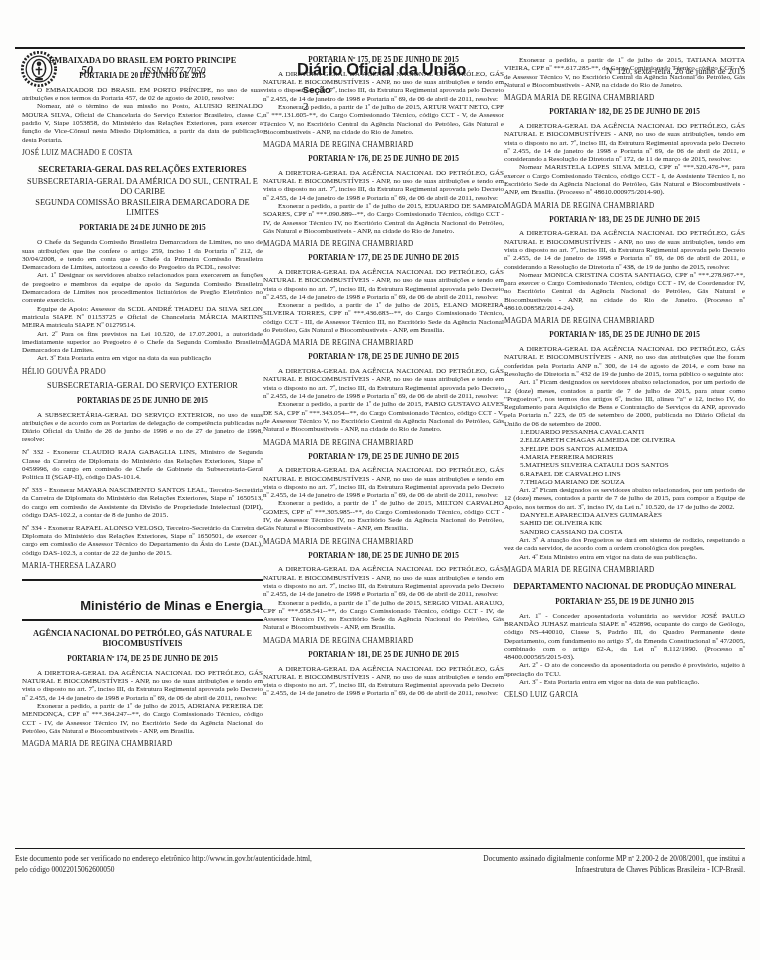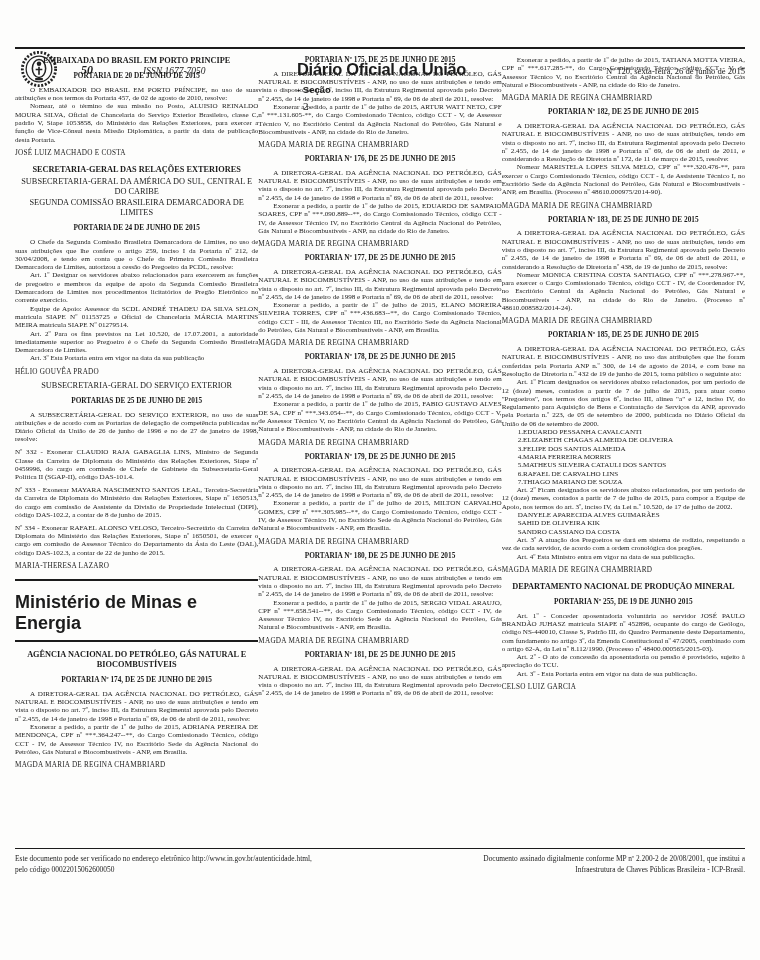--- a/index.html
+++ b/index.html
@@ -10,35 +10,35 @@
   .seal{position:absolute;left:5px;top:7px;}
   .page-num{position:absolute;left:66px;top:20px;font-style:italic;font-weight:bold;font-size:12px;}
   .issn{position:absolute;left:128px;top:23px;font-style:italic;font-size:9.5px;}
   .masthead-wrap{position:absolute;left:282px;top:17px;display:flex;align-items:flex-start;gap:5px;white-space:nowrap;flex-direction:column;}
   .masthead{font-family:"Liberation Sans",sans-serif;font-weight:bold;font-size:16.5px;letter-spacing:-0.3px;}
   .sec-label{font-family:"Liberation Sans",sans-serif;font-weight:bold;font-size:9.5px;}
   .sec-num{font-size:11px;margin-left:6px;}
   .edition{position:absolute;right:0;top:23px;font-size:8.6px;}
   .hdr-rule{position:absolute;top:47px;left:15px;right:15px;height:0;border-top:2.2px solid #1c1c1c;}
   
-  .columns{position:absolute;top:56px;left:15px;right:15px;height:789px;display:flex;overflow:hidden;}
+  .columns{position:absolute;top:56px;left:22px;right:15px;height:789px;display:flex;overflow:hidden;}
   .col{flex:1 1 0;min-width:0;overflow:hidden;}
   .blk-heading{font-weight:bold;text-align:center;font-size:8.3px;line-height:1.22;margin:8px 4px 2px;}
   .col .blk-heading:first-child{margin-top:0;}
   .blk-heading2{text-align:center;font-size:8.3px;line-height:1.22;margin:0 2px 1px;}
   .blk-portaria{font-weight:bold;text-align:center;font-size:7.3px;line-height:1.2;margin:6px 0 5px;}
   .col .blk-portaria:first-child{margin-top:0;}
   .blk-para{font-size:7.1px;line-height:1.17;text-align:justify;text-indent:15px;
             -webkit-hyphens:auto;hyphens:auto;}
   .blk-para-flush{font-size:7.1px;line-height:1.17;text-align:justify;text-indent:0;margin-top:4.5px;
             -webkit-hyphens:auto;hyphens:auto;}
   .blk-signature{font-size:7.2px;text-align:left;margin:5px 0 5px;letter-spacing:0.25px;}
-  .blk-ministry{font-family:"Liberation Sans",sans-serif;font-weight:bold;text-align:left;
-                font-size:18px;border-top:2.4px solid #1c1c1c;border-bottom:2.4px solid #1c1c1c;
-                padding:11px 0 6px;margin:9px 0 8px;}
+  .blk-ministry{font-family:"Liberation Sans",sans-serif;font-weight:bold;text-align:right;
+                font-size:13px;border-top:2.4px solid #1c1c1c;border-bottom:2.4px solid #1c1c1c;
+                padding:17px 0 6px;margin:9px 0 8px;}
   .blk-list-item{font-size:7.1px;line-height:1.17;text-align:left;padding-left:16px;}
   
   .ftr-rule{position:absolute;top:848px;left:15px;right:15px;border-top:1.6px solid #1c1c1c;}
   .ftr{position:absolute;top:854px;left:15px;right:15px;display:flex;justify-content:space-between;
        font-size:7.4px;line-height:1.45;}
   .ftr-left{max-width:47%;text-align:left;}
   .ftr-right{max-width:47%;text-align:right;}
 </style>
 </head>
 <body>

